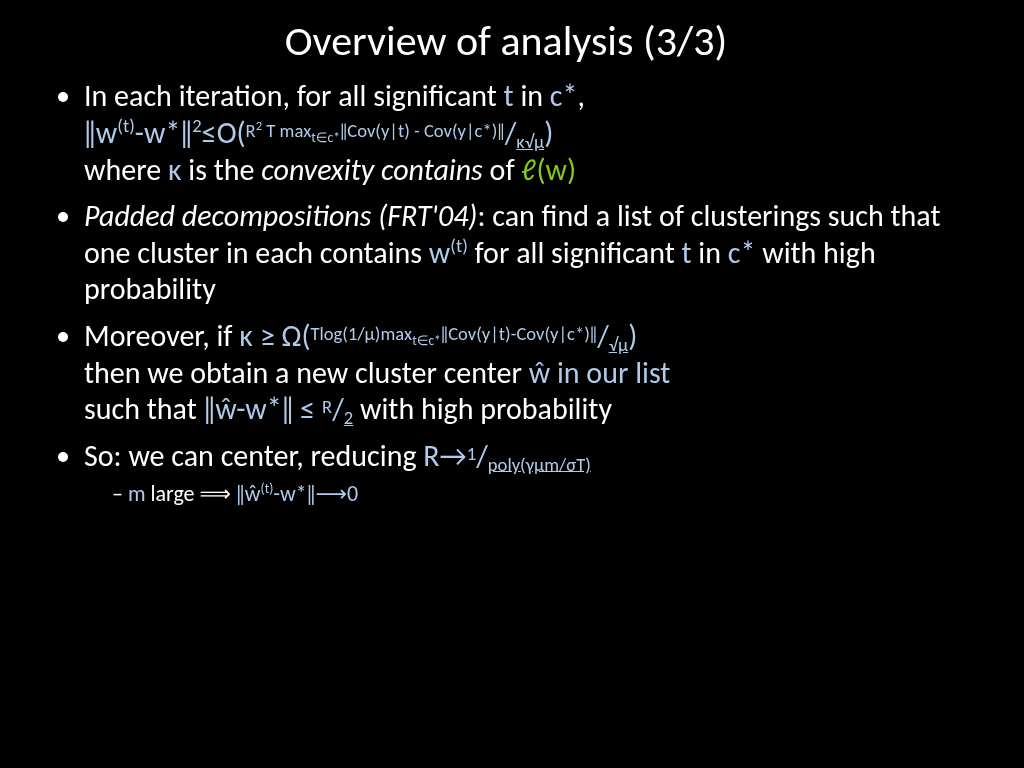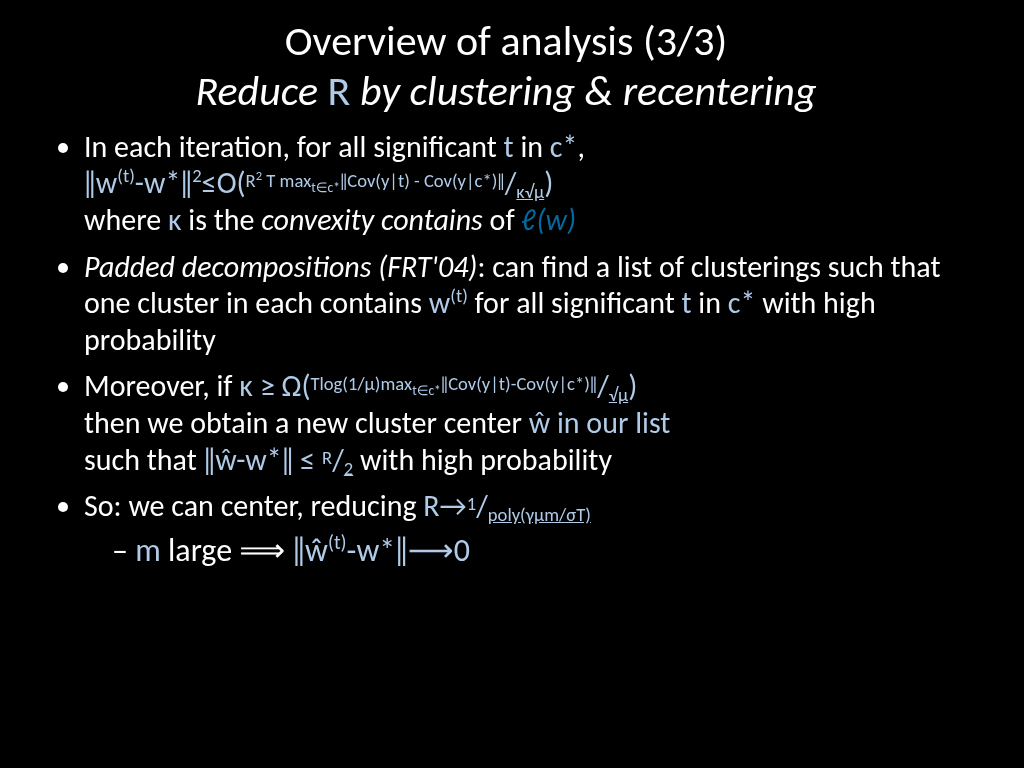--- a/index.html
+++ b/index.html
@@ -31,62 +31,58 @@
     font-size: 42px;
     font-style: italic;
     font-weight: 400;
     line-height: 1.2;
   }
   .accent {
     color: #b0cbe8;
     font-style: normal;
   }
   .accent-i {
-    color: #0369a1;
-    font-style: italic;
+    color: #84cc16;
   }
   ul.top {
     margin: 0;
     padding-left: 36px;
     list-style: disc;
   }
   ul.top > li {
     font-size: 30px;
     line-height: 1.22;
     margin-bottom: 10px;
     font-weight: 400;
   }
   ul.sub {
     list-style: none;
     margin: 6px 0 0 0;
     padding-left: 28px;
   }
   ul.sub > li {
-    font-size: 32px;
+    font-size: 22px;
     line-height: 1.25;
   }
   ul.sub > li::before {
     content: "– ";
   }
   .ital { font-style: italic; }
   sup { font-size: 0.62em; vertical-align: super; line-height: 0; }
   sub { font-size: 0.62em; vertical-align: sub; line-height: 0; text-align: center; }
   .frac-top { font-size: 0.62em; vertical-align: 0.35em; line-height: 0; }
   .frac-bot { font-size: 0.62em; vertical-align: -0.25em; line-height: 0; text-decoration: underline; }
 </style>
 </head>
 <body>
 
 <div class="slide">
 
   <div class="title-block">
     <div class="title-line1">Overview of analysis (3/3)</div>
-    <div class="title-line2">
-      <span class="ital">Reduce </span><span class="accent">R</span><span class="ital"> by clustering &amp; recentering</span>
-    </div>
   </div>
 
   <ul class="top">
 
     <li>
       <span>In each iteration, for all significant </span><span class="accent">t</span><span> in </span><span class="accent">c*</span><span>,</span><br>
       <span class="accent">ǁ</span><span class="accent">w</span><sup class="accent">(t)</sup><span class="accent">-w*</span><span class="accent">ǁ</span><sup class="accent">2</sup><span class="accent">≤O(</span><span class="accent frac-top">R</span><sup class="accent" style="font-size:0.42em; vertical-align:1.0em;">2</sup><span class="accent frac-top"> T max</span><sub class="accent" style="font-size:0.45em; vertical-align:0.1em;">t∈c*</sub><span class="accent frac-top">ǁCov(y|t) - Cov(y|c*)ǁ</span><span class="accent">/</span><span class="accent frac-bot">κ√μ</span><span class="accent">)</span><br>
       <span>where </span><span class="accent">κ</span><span> is the </span><span class="ital">convexity contains</span><span> of  </span><span class="accent-i">ℓ(w)</span>
     </li>
 

